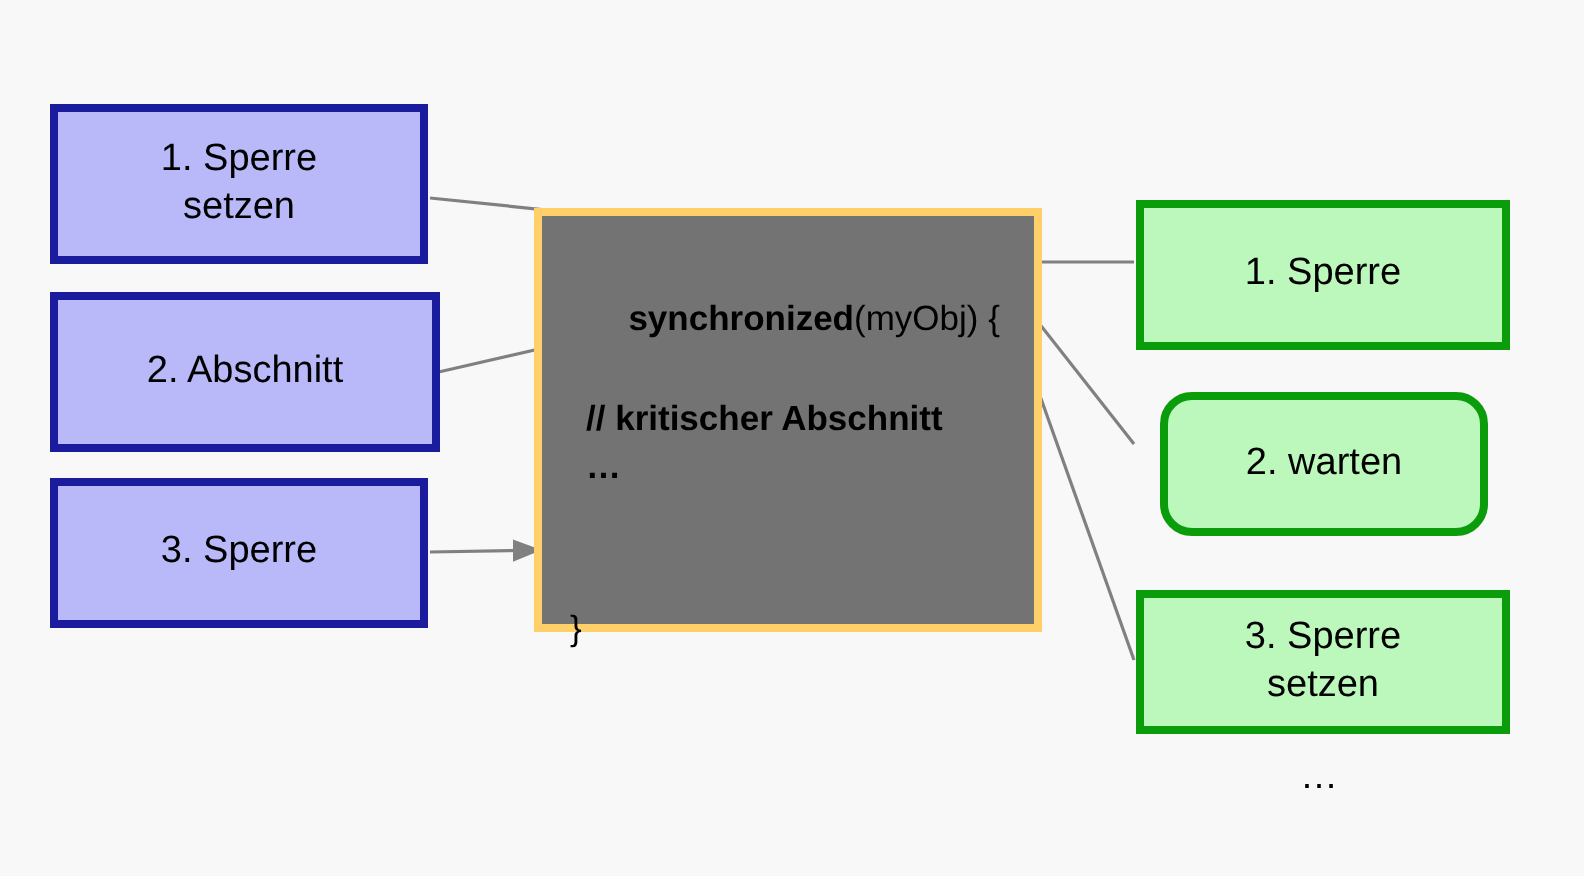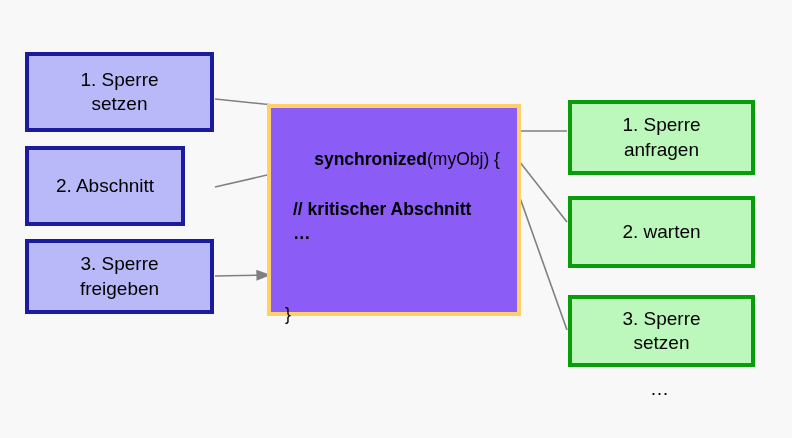--- a/index.html
+++ b/index.html
@@ -43,21 +43,21 @@
     color: #000000;
     font-size: 19px;
   }
   .green-node {
     background: #bcf7bc;
     border: 4px solid #0a9c0a;
     color: #000000;
     font-size: 19px;
   }
   .code-node {
-    background: #8b5cf6;
+    background: #737373;
     border: 4px solid #ffd069;
     color: #000000;
     font-size: 17.5px;
     display: block;
     text-align: left;
     padding: 14px 14px 0 14px;
   }
   .code-line {
     white-space: pre;
     line-height: 1.42;
@@ -103,45 +103,43 @@
     <line x1="567" y1="222" x2="508" y2="147" stroke="#808080" stroke-width="1.6" marker-end="url(#ah)"></line>
 
     <line x1="567" y1="330" x2="509" y2="167" stroke="#808080" stroke-width="1.6" marker-end="url(#ah)"></line>
   </svg>
 
   <div class="node blue-node" style="left:25px; top:52px; width:189px; height:80px;">
     <span class="node-line">1. Sperre</span>
     <span class="node-line">setzen</span>
   </div>
 
-  <div class="node blue-node" style="left:25px; top:146px; width:160px; height:80px;">
+  <div class="node blue-node" style="left:25px; top:146px; width:195px; height:80px;">
     <span class="node-line">2. Abschnitt</span>
   </div>
 
   <div class="node blue-node" style="left:25px; top:239px; width:189px; height:75px;">
     <span class="node-line">3. Sperre</span>
-    <span class="node-line">freigeben</span>
   </div>
 
   <div class="node code-node" style="left:267px; top:104px; width:254px; height:212px;">
     <div class="code-line">
       <span class="kw">synchronized</span><span>(myObj) {</span>
     </div>
     <div class="code-line indent">// kritischer Abschnitt</div>
     <div class="code-line indent">…</div>
     <div class="code-gap"></div>
     <div class="code-line">}</div>
   </div>
 
   <div class="node green-node" style="left:568px; top:100px; width:187px; height:75px;">
     <span class="node-line">1. Sperre</span>
-    <span class="node-line">anfragen</span>
   </div>
 
-  <div class="node green-node" style="left:568px; top:196px; width:187px; height:72px;">
+  <div class="node green-node" style="left:580px; top:196px; width:164px; height:72px;border-radius:16px;">
     <span class="node-line">2. warten</span>
   </div>
 
   <div class="node green-node" style="left:568px; top:295px; width:187px; height:72px;">
     <span class="node-line">3. Sperre</span>
     <span class="node-line">setzen</span>
   </div>
 
   <div class="ellipsis-note" style="left:650px; top:378px;">…</div>
 

